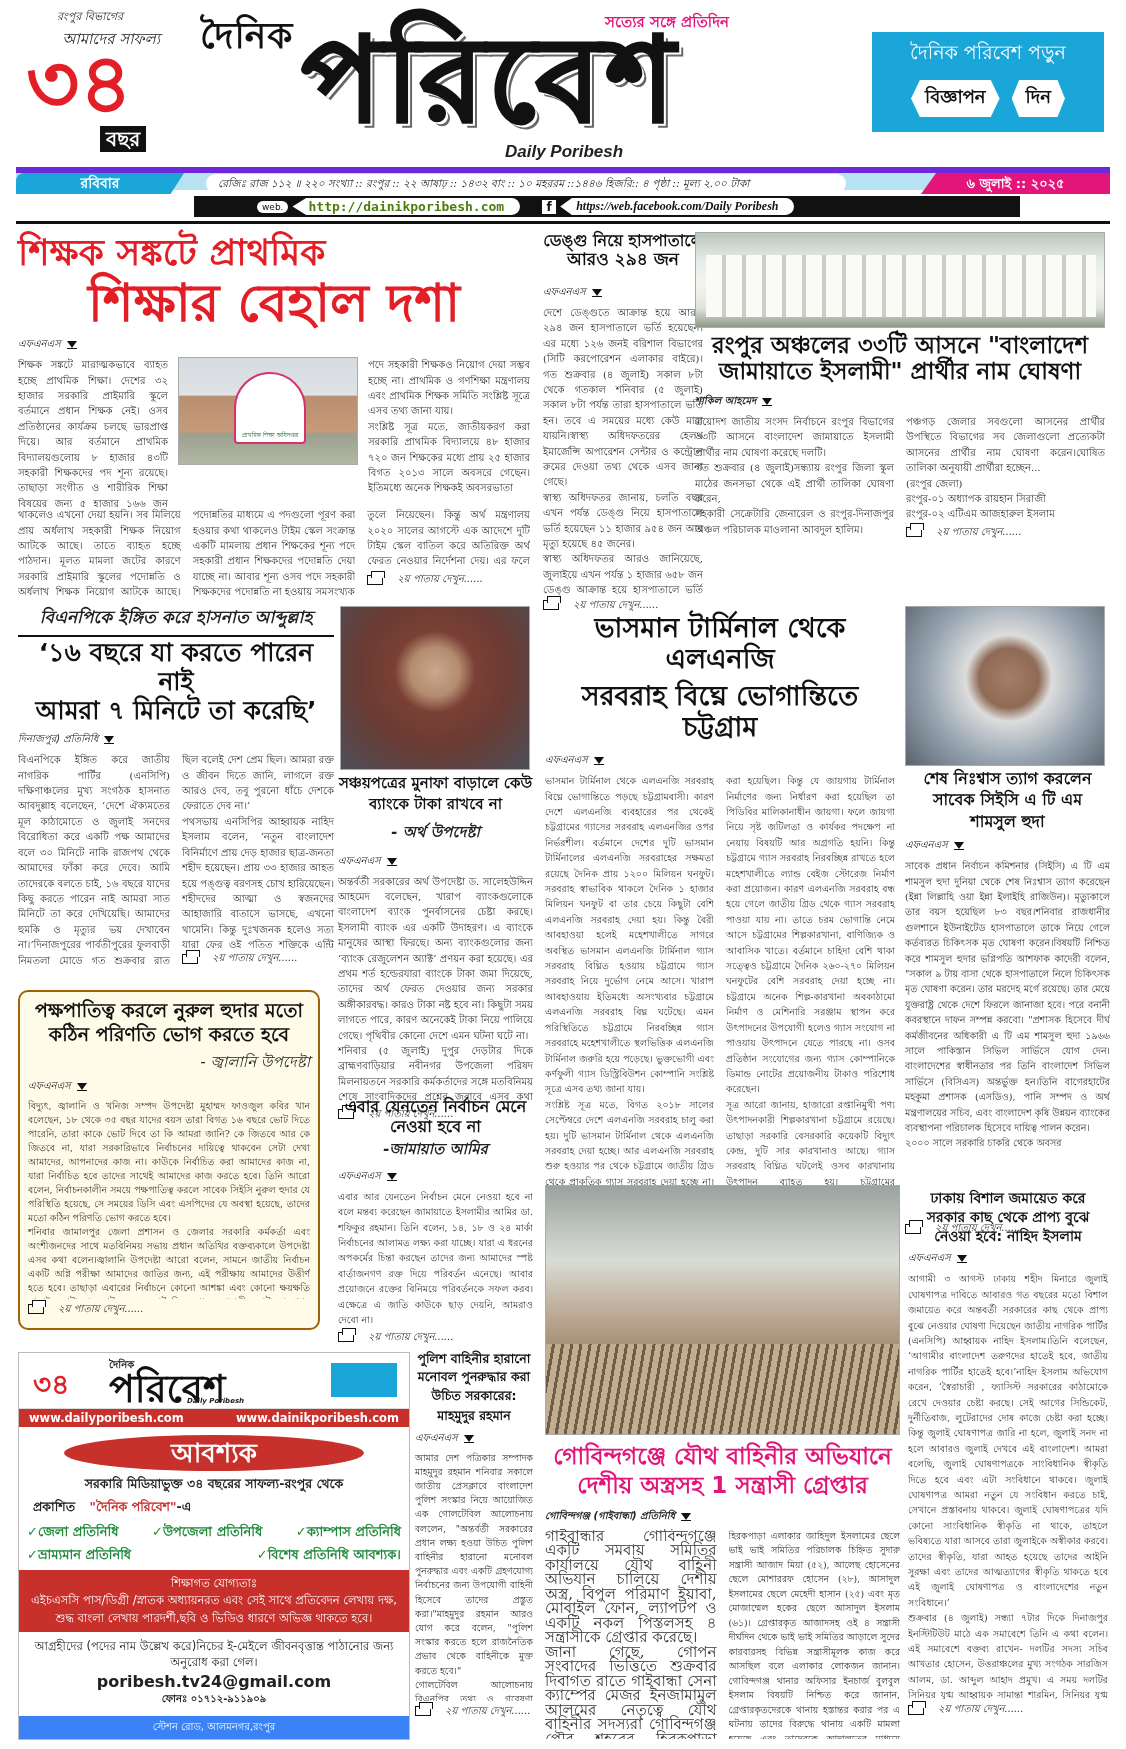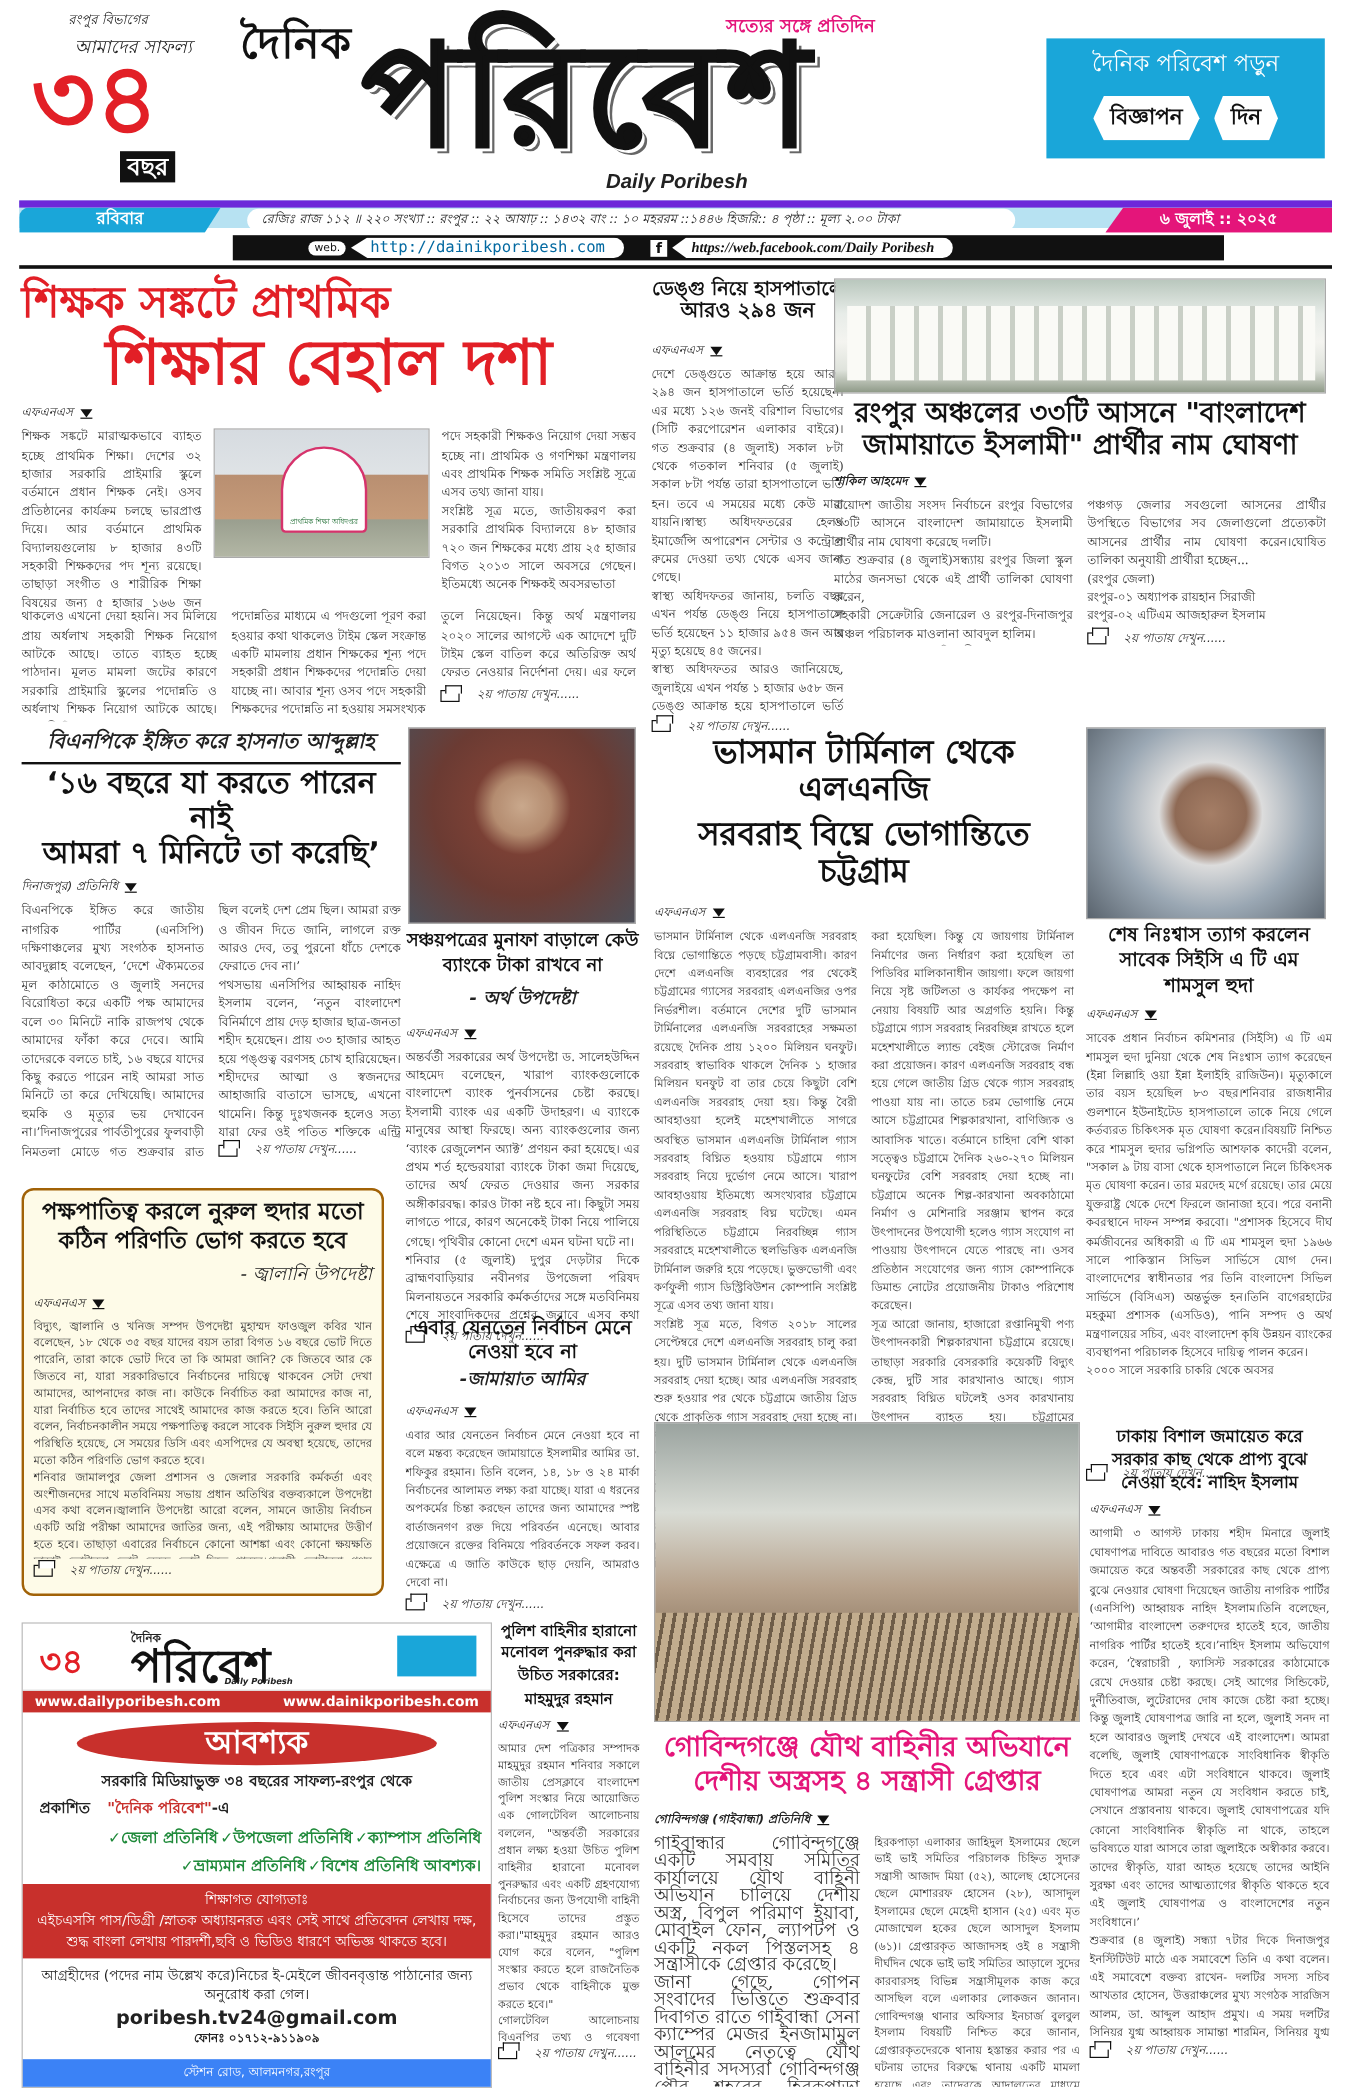--- a/index.html
+++ b/index.html
@@ -43,21 +43,21 @@
 </div>
 
 <div class="abs" style="left:16px;top:167px;width:1094px;height:23px;background:#b7e2f2;border-top:6px solid #6d28d9">
   <div class="abs" style="left:0;top:0;width:168px;height:21px;background:#1aa6d9;color:#fff;font-size:14px;font-weight:bold;text-align:center;line-height:21px;clip-path:polygon(0 0,100% 0,92% 100%,0 100%);border-top-left-radius:8px">রবিবার</div>
   <div class="abs" style="left:190px;top:1px;width:640px;height:19px;background:#fff;border-radius:10px;font-size:10.5px;font-style:italic;line-height:19px;padding-left:12px;color:#222;white-space:nowrap;overflow:hidden">রেজিঃ রাজ ১১২ ॥ ২২০ সংখ্যা :: রংপুর :: ২২ আষাঢ় :: ১৪৩২ বাং :: ১০ মহররম ::১৪৪৬ হিজরি:: ৪ পৃষ্ঠা :: মূল্য ২.০০ টাকা</div>
   <div class="abs" style="left:905px;top:0;width:189px;height:21px;background:#e4157a;color:#fff;font-size:13px;font-weight:bold;text-align:center;line-height:21px;clip-path:polygon(8% 0,100% 0,100% 100%,0 100%)">৬ জুলাই :: ২০২৫</div>
 </div>
 
 <div class="abs" style="left:194px;top:196px;width:826px;height:21px;background:#111;display:flex;align-items:center">
   <span style="margin-left:63px;background:#fff;color:#111;border-radius:9px;font-size:9px;padding:1px 5px">web.</span>
-  <a style="margin-left:4px;background:#fff;color:#0369a1;font-size:13px;font-weight:normal;font-family:'DejaVu Sans Mono',monospace;padding:1px 16px;border-radius:0 10px 10px 0;clip-path:polygon(6% 0,100% 0,100% 100%,6% 100%,0 50%)">http://dainikporibesh.com</a>
+  <a style="margin-left:4px;background:#fff;color:#4d7c0f;font-size:13px;font-weight:bold;font-family:'DejaVu Sans Mono',monospace;padding:1px 16px;border-radius:0 10px 10px 0;clip-path:polygon(6% 0,100% 0,100% 100%,6% 100%,0 50%)">http://dainikporibesh.com</a>
   <span style="margin-left:22px;background:#fff;color:#111;font-weight:bold;font-size:12px;width:14px;height:14px;text-align:center;line-height:14px">f</span>
   <a style="margin-left:4px;background:#fff;color:#111;font-size:12px;font-weight:bold;font-style:italic;font-family:'Liberation Serif',serif;padding:1px 16px;border-radius:0 10px 10px 0;clip-path:polygon(5% 0,100% 0,100% 100%,5% 100%,0 50%)">https://web.facebook.com/Daily Poribesh</a>
 </div>
 <div class="abs" style="left:16px;top:221px;width:1094px;height:3px;background:#111"></div>
 
 <div class="abs" style="left:18px;top:232px;width:512px">
   <div style="color:#e21f26;font-size:36px;font-weight:bold;text-align:left;line-height:1.15;font-family:'DejaVu Serif',serif">শিক্ষক সঙ্কটে প্রাথমিক</div>
   <div style="color:#e21f26;font-size:52px;font-weight:bold;text-align:center;line-height:1.15;font-family:'DejaVu Serif',serif">শিক্ষার বেহাল দশা</div>
   <div class="byline">
       <span>এফএনএস</span>
@@ -274,21 +274,21 @@
   <div style="background:#c8302c;color:#fff;display:flex;justify-content:space-between;padding:2px 10px;font-size:11.5px;font-weight:bold">
     <span>www.dailyporibesh.com</span>
     <span>www.dainikporibesh.com</span>
   </div>
   <div style="margin:8px auto 4px;width:300px;height:36px;background:#c8302c;color:#fff;border-radius:50%;text-align:center;font-size:26px;font-weight:bold;line-height:36px">আবশ্যক</div>
   <div style="font-size:12.5px;font-weight:bold;text-align:center">সরকারি মিডিয়াভুক্ত ৩৪ বছরের সাফল্য-রংপুর থেকে</div>
   <div style="font-size:12.5px;font-weight:bold;padding-left:14px;margin-top:3px">
     <span>প্রকাশিত</span>
     <span style="color:#c8302c;margin-left:10px">"দৈনিক পরিবেশ"</span><span>-এ</span>
   </div>
-  <div style="display:flex;flex-wrap:wrap;justify-content:flex-end;gap:2px 2px;padding:4px 8px;color:#1f8a3a;font-weight:bold;font-size:13px">
+  <div style="display:flex;flex-wrap:wrap;justify-content:space-between;gap:2px 2px;padding:4px 8px;color:#1f8a3a;font-weight:bold;font-size:13px">
     <span>✓<span>জেলা প্রতিনিধি</span></span>
     <span>✓<span>উপজেলা প্রতিনিধি</span></span>
     <span>✓<span>ক্যাম্পাস প্রতিনিধি</span></span>
     <span>✓<span>ভ্রাম্যমান প্রতিনিধি</span></span>
     <span>✓<span>বিশেষ প্রতিনিধি আবশ্যক।</span></span>
   </div>
   <div style="background:#c8302c;color:#fff;text-align:center;padding:5px 10px;font-size:11.5px;line-height:1.5">
     <div>শিক্ষাগত যোগ্যতাঃ</div>
     <div>এইচএসসি পাস/ডিগ্রী /স্নাতক অধ্যায়নরত এবং সেই সাথে প্রতিবেদন লেখায় দক্ষ, শুদ্ধ বাংলা লেখায় পারদর্শী,ছবি ও ভিডিও ধারণে অভিজ্ঞ থাকতে হবে।</div>
   </div>
@@ -310,21 +310,21 @@
   <div class="body-text" style="height:250px;overflow:hidden;white-space:pre-line;font-size:9.2px;line-height:14.2px">আমার দেশ পত্রিকার সম্পাদক মাহমুদুর রহমান শনিবার সকালে জাতীয় প্রেসক্লাবে বাংলাদেশ পুলিশ সংস্কার নিয়ে আয়োজিত এক গোলটেবিল আলোচনায় বললেন, "অন্তর্বর্তী সরকারের প্রধান লক্ষ্য হওয়া উচিত পুলিশ বাহিনীর হারানো মনোবল পুনরুদ্ধার এবং একটি গ্রহণযোগ্য নির্বাচনের জন্য উপযোগী বাহিনী হিসেবে তাদের প্রস্তুত করা।"মাহমুদুর রহমান আরও যোগ করে বলেন, "পুলিশ সংস্কার করতে হলে রাজনৈতিক প্রভাব থেকে বাহিনীকে মুক্ত করতে হবে।"
 গোলটেবিল আলোচনায় বিএনপির তথ্য ও গবেষণা সম্পাদক আজিজুল বারী হেলাল বলেন, ‘শেখ হাসিনা</div>
   <div class="cont">
       <span class="cont-icon"></span>
       <span>২য় পাতায় দেখুন......</span>
     </div>
 </div>
 
 <div class="abs" style="left:545px;top:1442px;width:355px">
   <div style="color:#e4157a;font-size:23px;font-weight:bold;text-align:center;line-height:1.25">গোবিন্দগঞ্জে যৌথ বাহিনীর অভিযানে</div>
-  <div style="color:#e4157a;font-size:23px;font-weight:bold;text-align:center;line-height:1.25">দেশীয় অস্ত্রসহ ৪ সন্ত্রাসী গ্রেপ্তার</div>
+  <div style="color:#e4157a;font-size:23px;font-weight:bold;text-align:center;line-height:1.25">দেশীয় অস্ত্রসহ 1 সন্ত্রাসী গ্রেপ্তার</div>
   <div class="byline" style="margin-top:8px;font-weight:bold">
       <span>গোবিন্দগঞ্জ (গাইবান্ধা) প্রতিনিধি</span>
       <span class="tri"></span>
     </div>
   <div class="cols">
     <div class="body-text" style="height:210px;overflow:hidden;white-space:pre-line;font-size:15px;line-height:14.5px">গাইবান্ধার গোবিন্দগঞ্জে একটি সমবায় সমিতির কার্যালয়ে যৌথ বাহিনী অভিযান চালিয়ে দেশীয় অস্ত্র, বিপুল পরিমাণ ইয়াবা, মোবাইল ফোন, ল্যাপটপ ও একটি নকল পিস্তলসহ ৪ সন্ত্রাসীকে গ্রেপ্তার করেছে।
 জানা গেছে, গোপন সংবাদের ভিত্তিতে শুক্রবার দিবাগত রাতে গাইবান্ধা সেনা ক্যাম্পের মেজর ইনজামামুল আলমের নেতৃত্বে যৌথ বাহিনীর সদস্যরা গোবিন্দগঞ্জ পৌর শহরের হিরকপাড়া এলাকায় ভাই ভাই সমবায় সমিতির কার্যালয়ে এ অভিযান চালিয়ে ৪ সন্ত্রাসীকে গ্রেপ্তার করা হয়। এ সময় সেখান থেকে বিভিন্ন দেশীয় অস্ত্র, বিপুল পরিমাণ ইয়াবা, মোবাইল ফোন, ল্যাপটপ ও একটি নকল পিস্তল জব্দ করা হয়।
 গ্রেপ্তারকৃতরা হলো- পৌর শহরের বুজরুক বোয়ালিয়া</div>
     <div class="body-text" style="height:210px;overflow:hidden;white-space:pre-line;font-size:9.2px;line-height:14.5px">হিরকপাড়া এলাকার জাহিদুল ইসলামের ছেলে ভাই ভাই সমিতির পরিচালক চিহ্নিত সুদারু সন্ত্রাসী আজাদ মিয়া (৫২), আলেছ হোসেনের ছেলে মোশাররফ হোসেন (২৮), আসাদুল ইসলামের ছেলে মেহেদী হাসান (২৫) এবং মৃত মোজাম্মেল হকের ছেলে আসাদুল ইসলাম (৬১)। গ্রেপ্তারকৃত আজাদসহ ওই ৪ সন্ত্রাসী দীর্ঘদিন থেকে ভাই ভাই সমিতির আড়ালে সুদের কারবারসহ বিভিন্ন সন্ত্রাসীমূলক কাজ করে আসছিল বলে এলাকার লোকজন জানান।গোবিন্দগঞ্জ থানার অফিসার ইনচার্জ বুলবুল ইসলাম বিষয়টি নিশ্চিত করে জানান, গ্রেপ্তারকৃতদেরকে থানায় হস্তান্তর করার পর এ ঘটনায় তাদের বিরুদ্ধে থানায় একটি মামলা হয়েছে এবং তাদেরকে আদালতের মাধ্যমে গাইবান্ধা জেলা কারাগারে পাঠানো হয়েছে।</div>
   </div>

